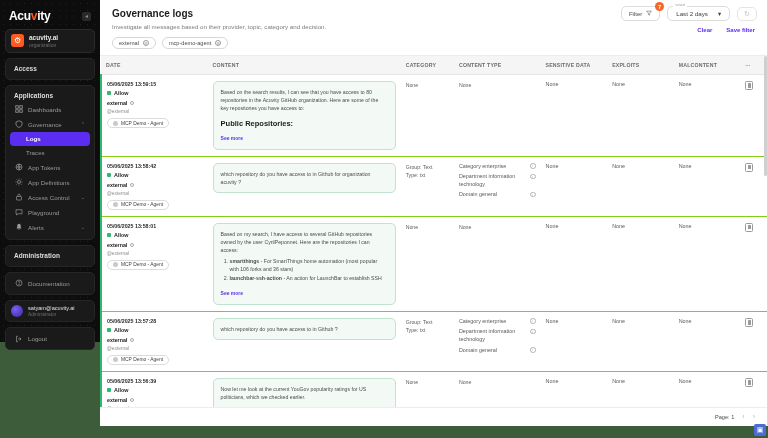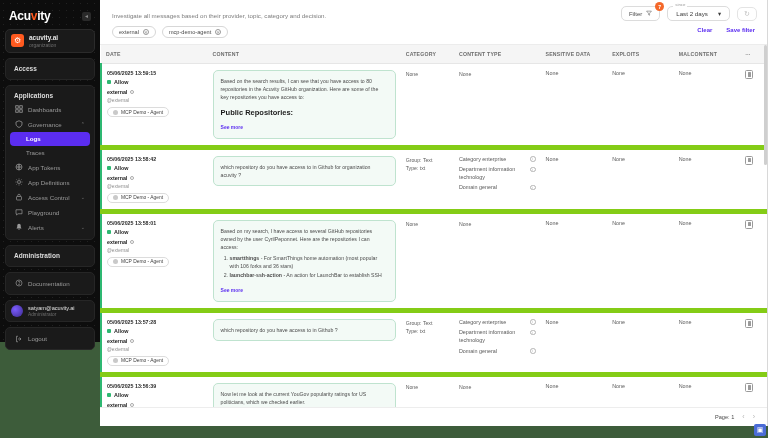--- a/index.html
+++ b/index.html
@@ -142,21 +142,21 @@
   
   .table-wrap { flex:1; overflow:hidden; position:relative; }
   table { width:100%; border-collapse: collapse; table-layout: fixed; }
   thead th {
     background:#f5f5f5; color:#6d6d6d; font-size:5.2px; font-weight:700;
     text-align:left; padding: 6px 5px; border-bottom:1px solid #e6e6e6;
     letter-spacing:0.2px;
   }
   tbody td {
     padding: 6px 5px; vertical-align: top; font-size:5.4px; color:#5a5a5a;
-    border-bottom: 5px solid #84cc16;
+    border-bottom: 1px solid #84cc16;
     margin-top: 16px;
   }
   tbody tr td:first-child { border-left: 2px solid #2eb872; }
   .date-txt { font-size:5.3px; color:#2b2b2b; font-weight:600; }
   .decision { display:flex; align-items:center; gap:3px; margin-top:3px; }
   .dot { width:4px;height:4px;background:#2eb872;border-radius:1px; }
   .decision-txt { font-size:5.4px; font-weight:700; color:#1f1f1f; }
   .provider { margin-top:4px; font-size:5.3px; font-weight:700; color:#222; display:flex; align-items:center; gap:3px;}
   .provider .mini { width:4px;height:4px;border:0.7px solid #aaa;border-radius:50%; }
   .at-user { margin-top:3px; font-size:4.8px; color:#8e8e8e; }
@@ -354,20 +354,21 @@
           </span>
           <span>Logout</span>
         </div>
       </div>
     </div>
   </nav>
 
   <main class="main">
 
     <header class="page-header">
+      <div class="page-title">Governance logs</div>
       <div class="page-sub">Investigate all messages based on their provider, topic, category and decision.</div>
       <div class="chips">
         <div class="chip">
           <span>external</span>
           <span class="x">✕</span>
         </div>
         <div class="chip">
           <span>mcp-demo-agent</span>
           <span class="x">✕</span>
         </div>

